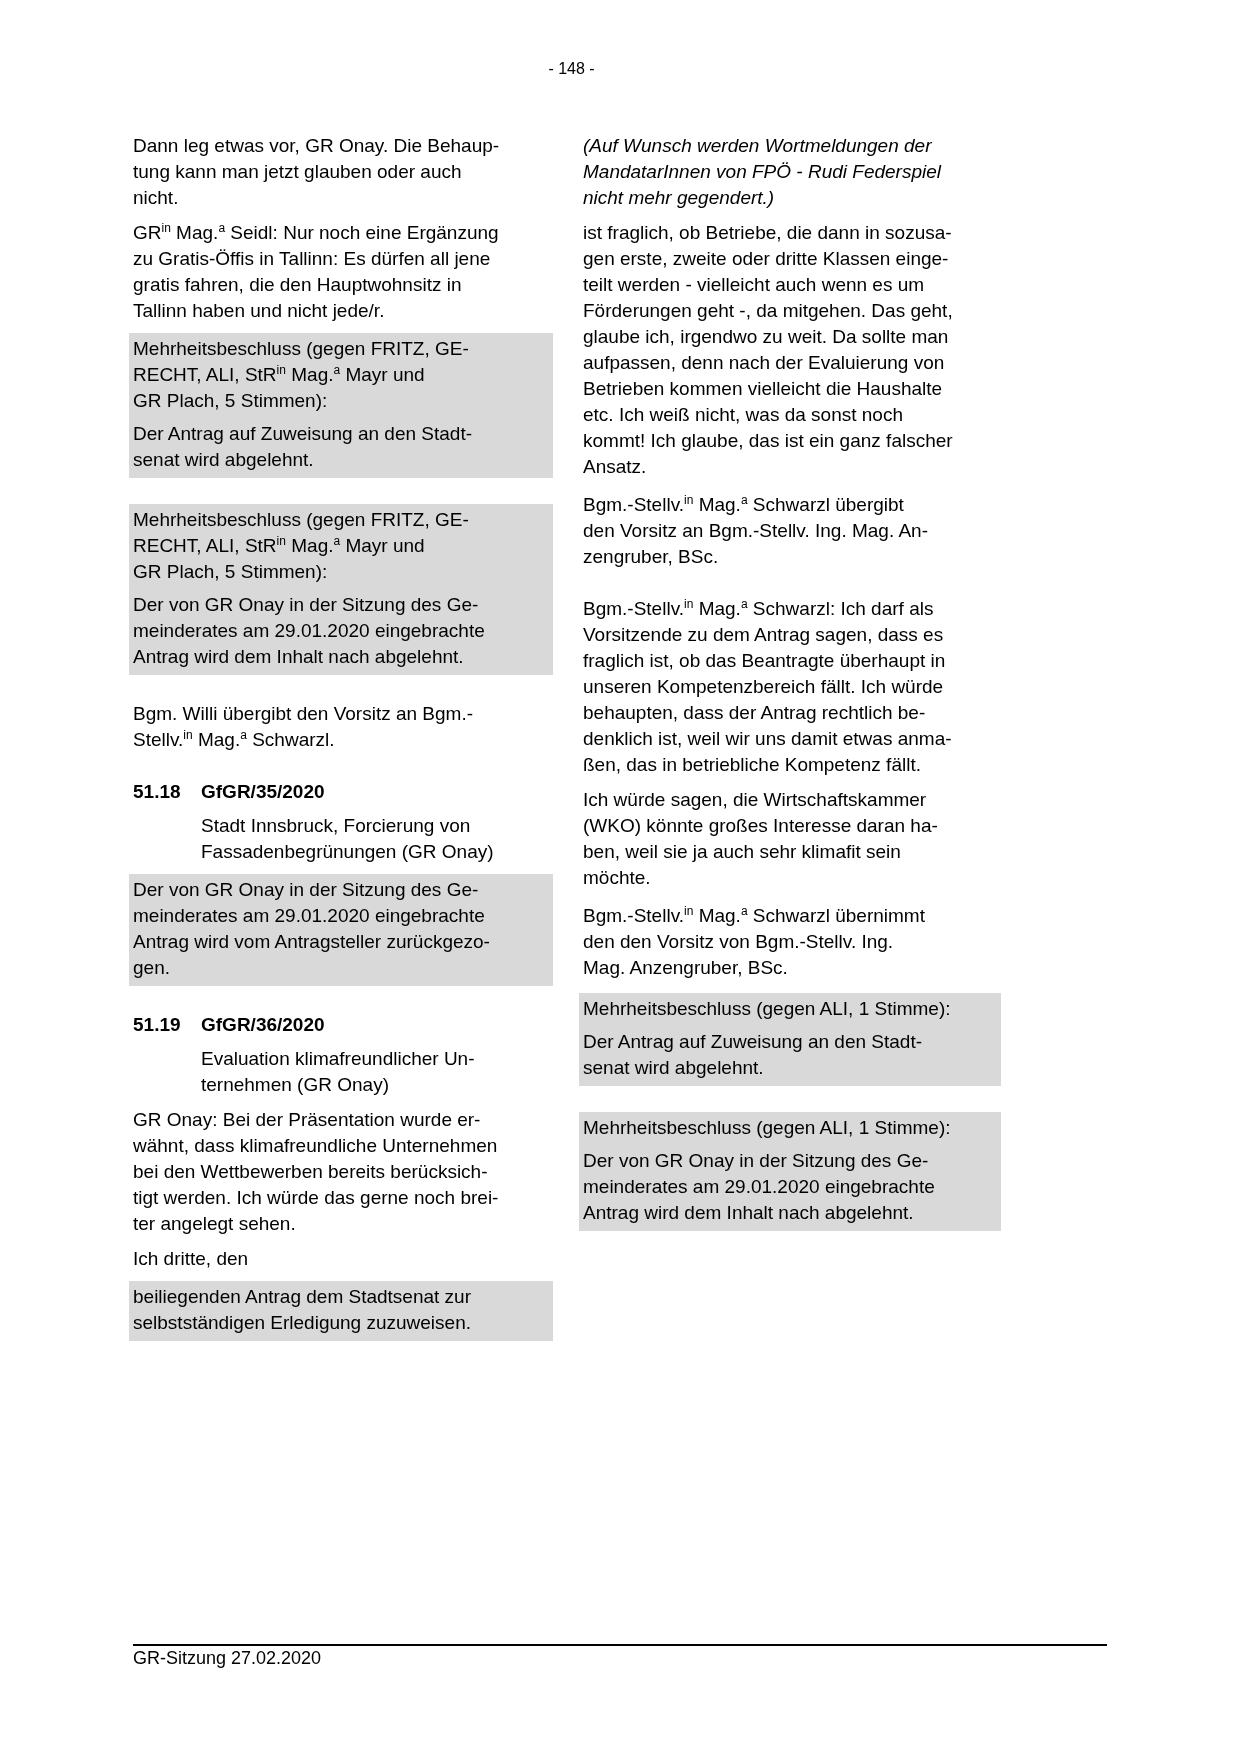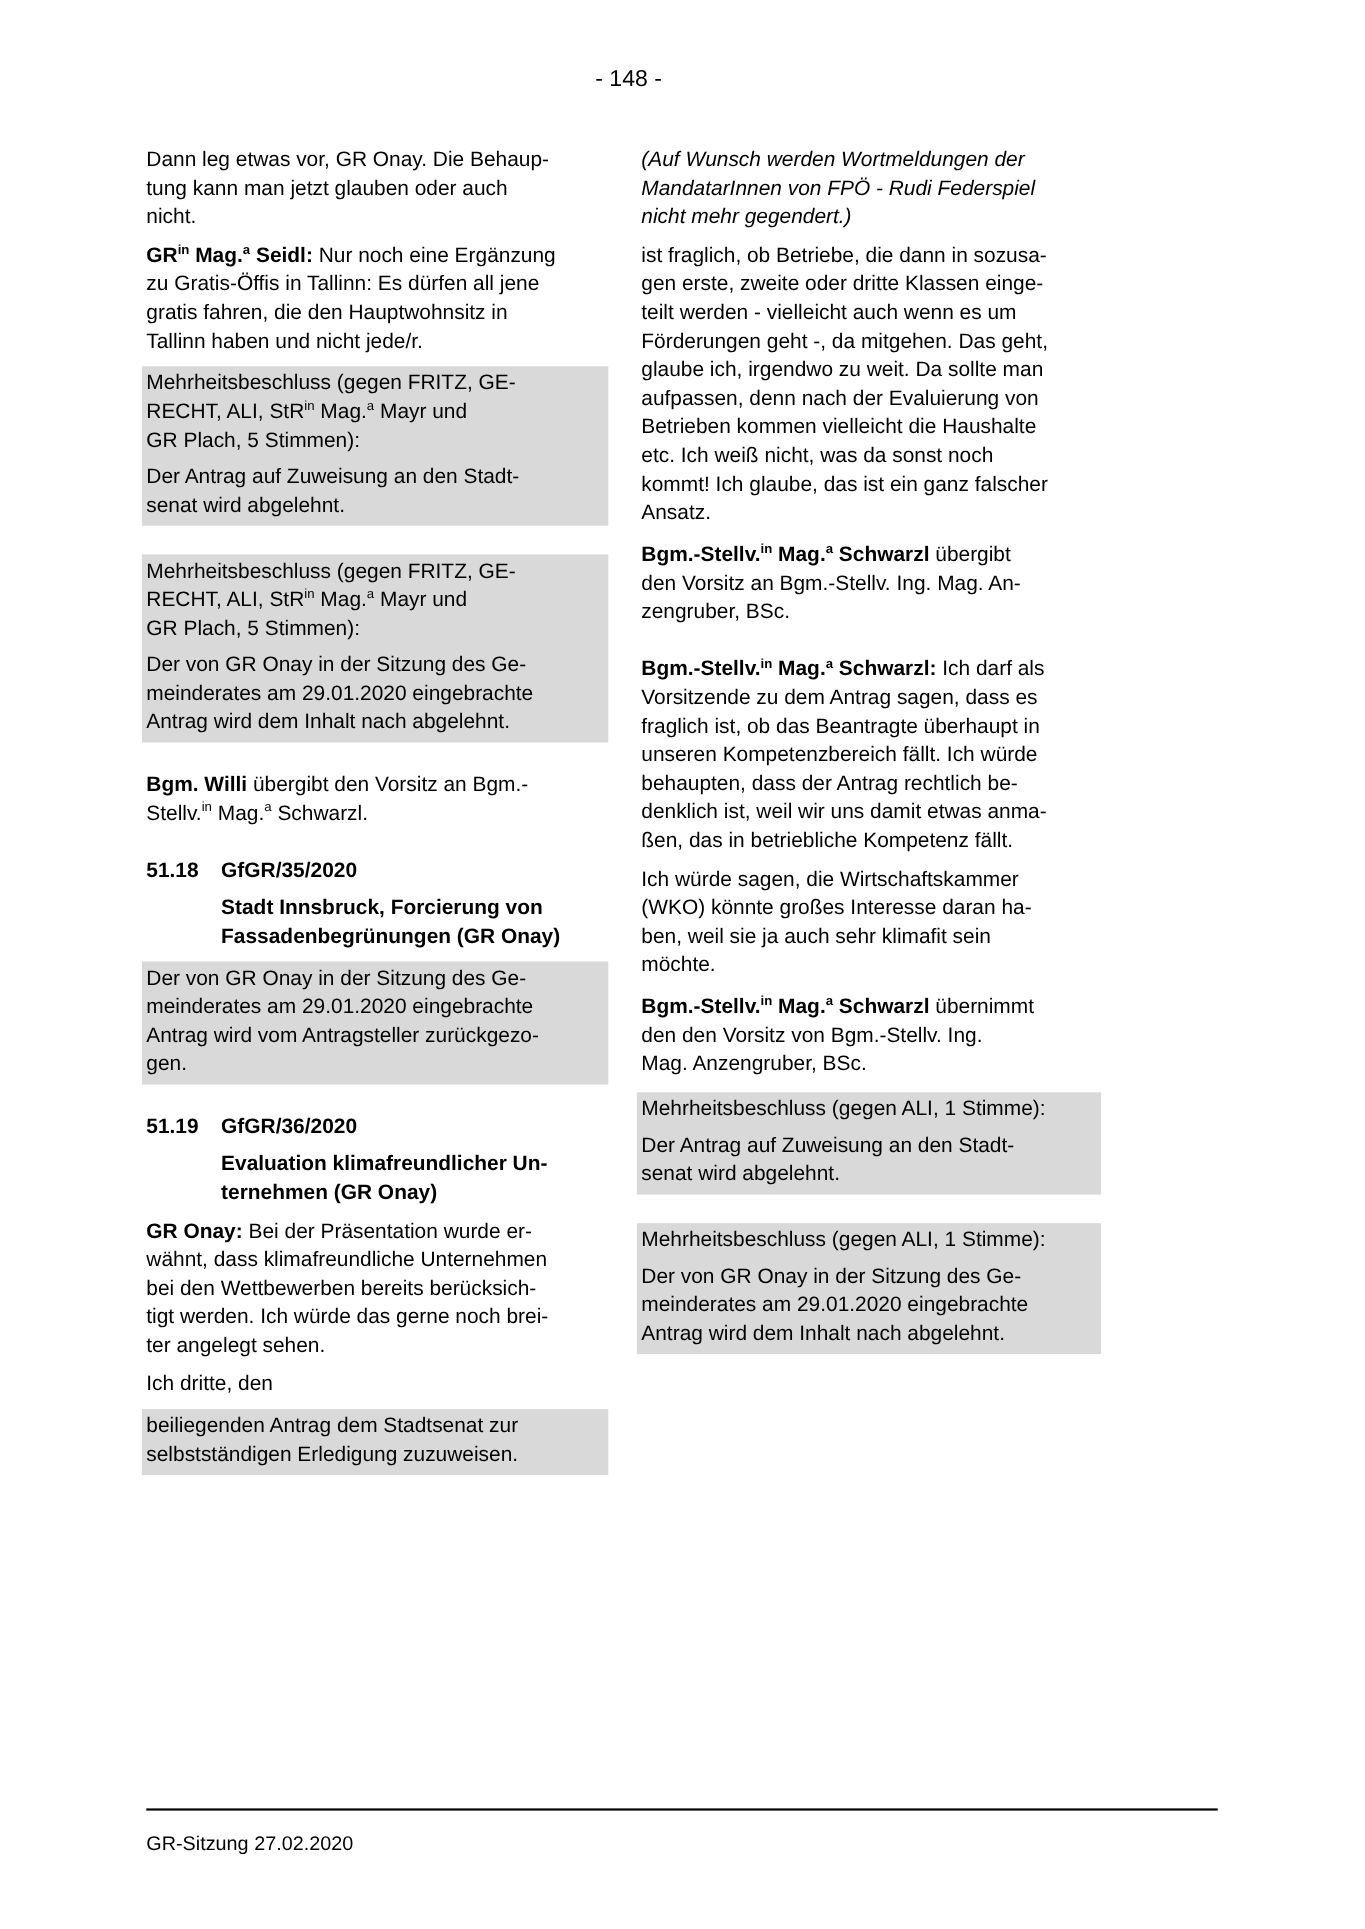--- a/index.html
+++ b/index.html
@@ -6,50 +6,50 @@
   html,body { background:#ffffff; }
   body {
     width:1241px; height:1754px; position:relative;
     font-family:"Liberation Sans", sans-serif;
     color:#000;
     overflow:hidden;
   }
   .page { position:absolute; inset:0; }
   .page-number {
     position:absolute; top:60px; left:133px; width:877px;
-    text-align:center; font-size:21px;
+    text-align:center; font-size:16px;
   }
   .columns {
     position:absolute; top:133px; left:133px; width:877px;
     display:flex; gap:38px;
     font-size:19px; line-height:26px;
   }
   .col-left { width:412px; }
   .col-right { width:410px; }
   .para { white-space:pre-line; margin-bottom:9px; }
-  .b { font-weight:bold;margin-top:16px; }
+  .b { font-weight:normal;margin-top:16px; }
   .i { font-style:italic; }
   .u { }
   sup { font-size:12px; line-height:0; vertical-align:super; }
   .shade-box {
     background:var(--box-color, #d9d9d9);
     padding:3px 6px 5px 4px;
     margin:0 -8px 9px -4px;
   }
   .shade-box .para { margin-bottom:7px; }
   .shade-box .para:last-child { margin-bottom:0; }
   .heading { font-weight:bold; margin-bottom:8px; }
   .h-num { display:inline-block; width:68px; }
   .subheading { font-weight:bold; margin-left:68px; }
   .gap-sm { margin-top:12px; }
   .gap-md { margin-top:26px; }
   .footer {
     position:absolute; left:133px; top:1644px; width:974px;
     border-top:2px solid #000;
-    padding-top:20px;
+    padding-top:2px;
     font-size:18px;
   }
 </style>
 </head>
 <body style="background: rgb(255, 255, 255); color: rgb(0, 0, 0);">
 
 <div class="page">
   <div class="page-number">- 148 -</div>
   <div class="columns">
     <div class="col col-left" id="col-left">

